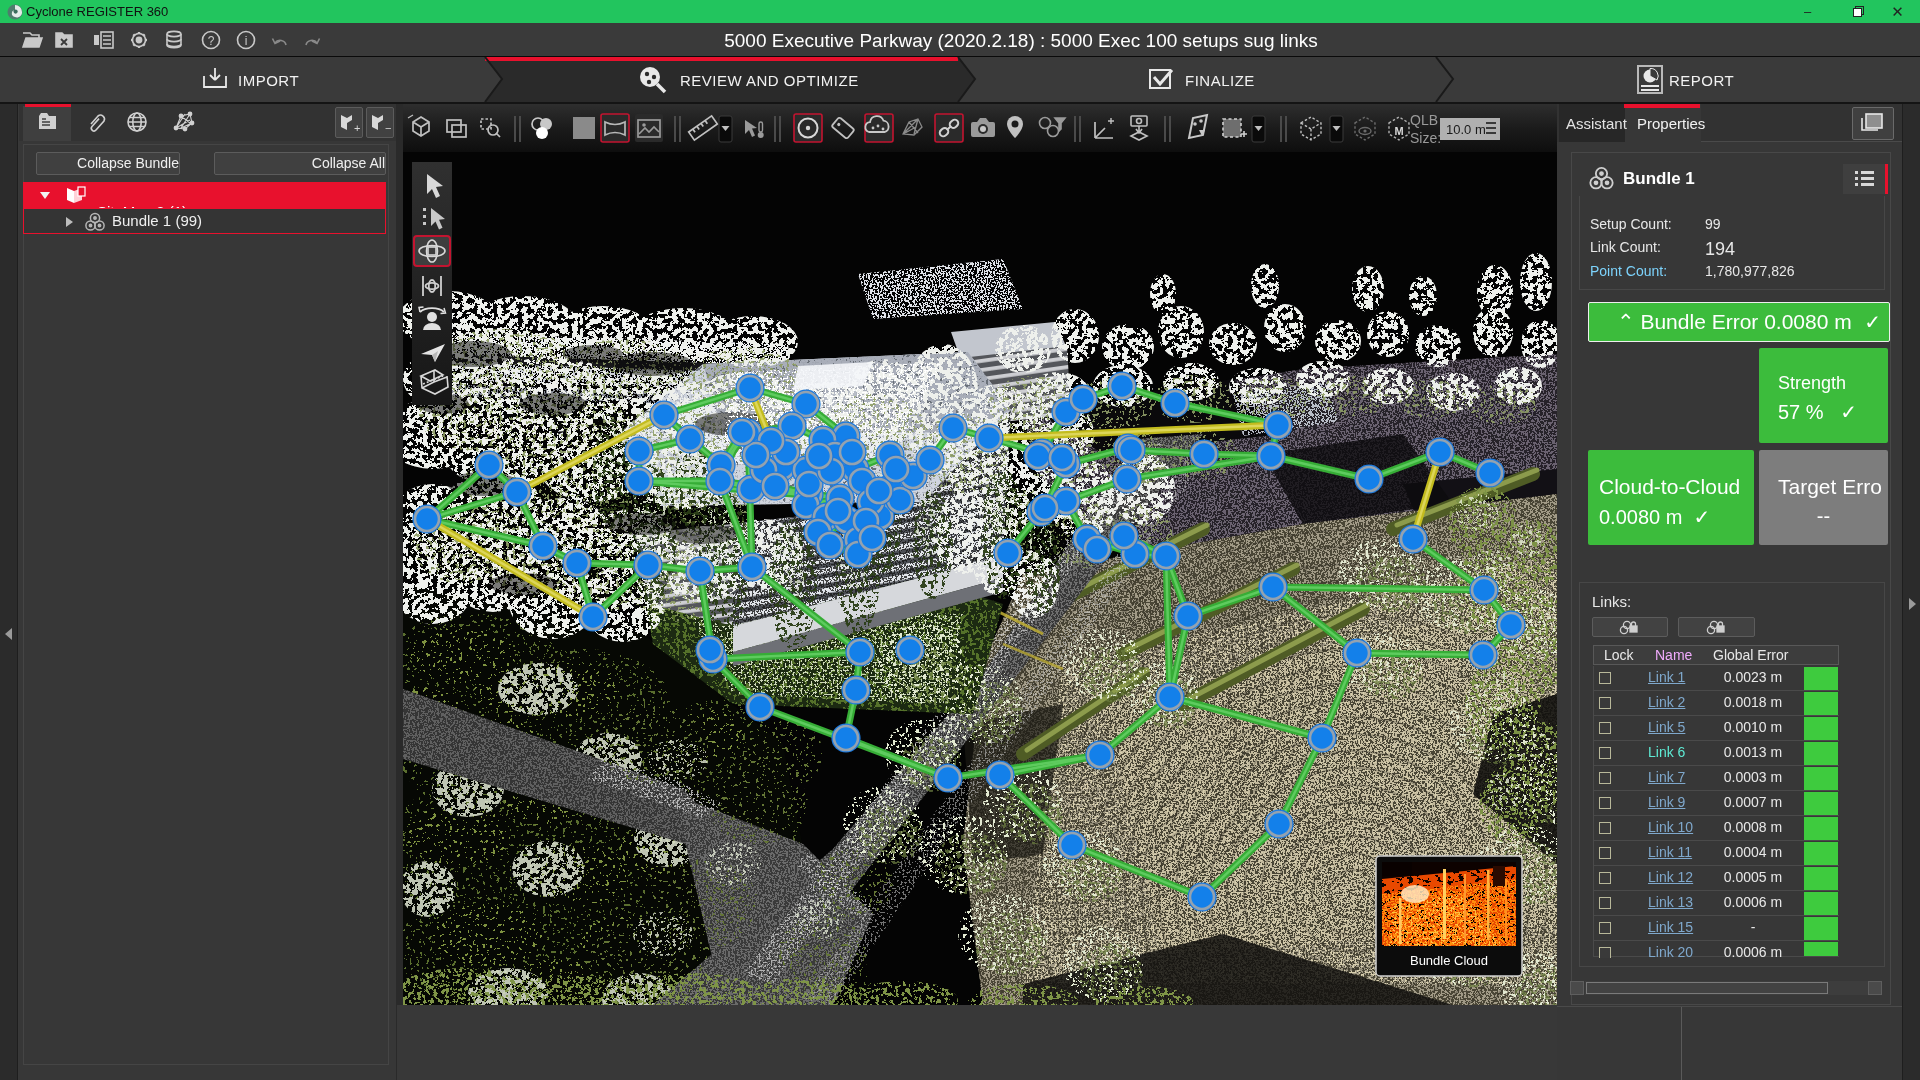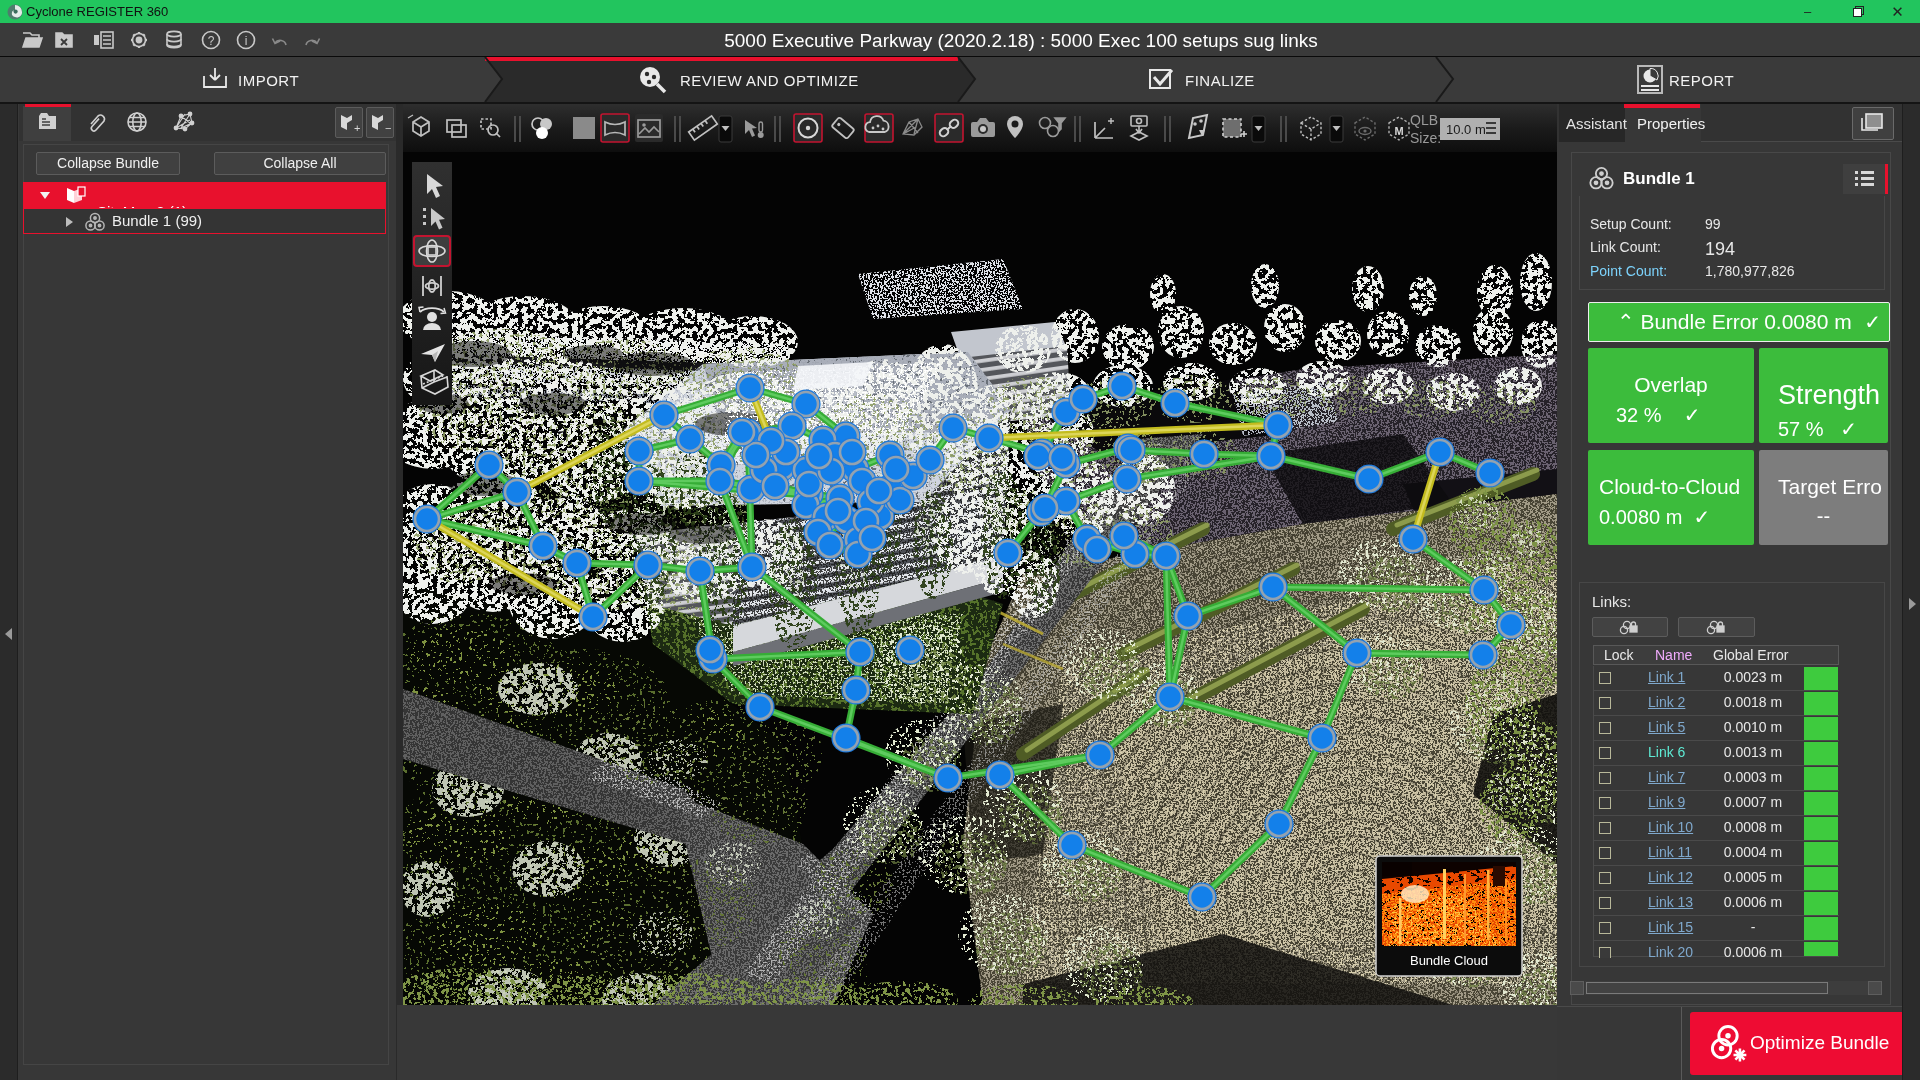--- a/index.html
+++ b/index.html
@@ -22,21 +22,21 @@
 #tabband { left:0; top:57px; width:1920px; height:45px; background:#3a3a3a; }
 #tabband .tabtxt { position:absolute; color:#f2f2f2; font-size:15px; letter-spacing:0.5px; top:15px; }
 #bandline { left:0; top:102px; width:1920px; height:2px; background:#141414; }
 
 
 #lstrip { left:0; top:104px; width:18px; height:976px; background:#2b2b2b; border-right:1px solid #1e1e1e; }
 
 
 #lpanel { left:19px; top:104px; width:377px; height:976px; background:#373737; }
 .lbtn { position:absolute; top:48px; height:23px; background:#404040; border:1px solid #5c5c5c; border-radius:2px;
-  color:#efefef; font-size:14px; text-align:center; line-height:21px; }
+  color:#efefef; font-size:14px; text-align:right; line-height:21px; }
 #treebox { position:absolute; left:4px; top:40px; width:366px; height:921px; border:1px solid #454545; }
 .trow { position:absolute; left:4px; width:363px; height:26px; }
 
 
 #viewport { left:403px; top:104px; width:1154px; height:901px; background:#000; }
 
 
 #rpanel { left:1557px; top:104px; width:345px; height:976px; background:#373737; }
 #rstrip { left:1902px; top:104px; width:18px; height:976px; background:#2b2b2b; border-left:1px solid #1e1e1e; }
 .greenTile { background:#3cbc3c; color:#fff; position:absolute; }
@@ -1511,26 +1511,22 @@
     <span class="abs" style="left:148px;top:112px;font-size:14px;color:#e8e8e8">99</span>
     <span class="abs" style="left:33px;top:135px;font-size:14px;color:#e8e8e8">Link Count:</span>
     <span class="abs" style="left:148px;top:135px;font-size:18px;color:#e8e8e8">194</span>
     <span class="abs" style="left:33px;top:159px;font-size:14px;color:#7dd3fc">Point Count:</span>
     <span class="abs" style="left:148px;top:159px;font-size:14px;color:#e8e8e8">1,780,977,826</span>
 
     <div class="abs" style="left:31px;top:198px;width:302px;height:40px;background:#3cbc3c;border:1px solid #eee;border-radius:2px">
       <span style="position:absolute;left:28px;top:7px;font-size:21px;color:#fff">⌃ Bundle Error 0.0080 m</span>
       <span style="position:absolute;right:8px;top:7px;font-size:20px;color:#fff">✓</span>
     </div>
-    <div class="greenTile" style="left:31px;top:244px;width:166px;height:95px;border-radius:2px">
-      <div style="text-align:center;margin-top:25px;font-size:21px">Overlap</div>
-      <div style="margin-left:28px;margin-top:6px;font-size:20px">32 %&nbsp;&nbsp;&nbsp;&nbsp;✓</div>
-    </div>
     <div class="greenTile" style="left:202px;top:244px;width:129px;height:95px;border-radius:2px">
-      <div style="margin-left:19px;margin-top:32px;font-size:27px">Strength</div>
+      <div style="margin-left:19px;margin-top:25px;font-size:18px">Strength</div>
       <div style="margin-left:19px;margin-top:6px;font-size:20px">57 %&nbsp;&nbsp;&nbsp;✓</div>
     </div>
     <div class="greenTile" style="left:31px;top:346px;width:166px;height:95px;border-radius:2px">
       <div style="margin-left:11px;margin-top:25px;font-size:21px">Cloud-to-Cloud</div>
       <div style="margin-left:11px;margin-top:6px;font-size:20px">0.0080 m&nbsp;&nbsp;✓</div>
     </div>
     <div class="grayTile" style="left:202px;top:346px;width:129px;height:95px;border-radius:2px">
       <div style="margin-left:19px;margin-top:25px;font-size:21px">Target Erro</div>
       <div style="text-align:center;margin-top:6px;font-size:20px">--</div>
     </div>
@@ -1619,31 +1615,19 @@
       <div style="position:absolute;left:211px;top:297px;width:34px;height:14px;background:#3ecb3e"></div>
     </div>
 
     <div class="abs" style="left:13px;top:877px;width:14px;height:14px;background:#4a4a4a;border:1px solid #5e5e5e"></div>
     <div class="abs" style="left:311px;top:877px;width:14px;height:14px;background:#4a4a4a;border:1px solid #5e5e5e"></div>
     <div class="abs" style="left:28px;top:877px;width:283px;height:14px;background:#3d3d3d"></div>
     <div class="abs" style="left:29px;top:878px;width:242px;height:12px;background:#424242;border:1px solid #7a7a7a"></div>
 
     <div class="abs" style="left:0px;top:902px;width:345px;height:1px;background:#4a4a4a"></div>
     <div class="abs" style="left:124px;top:903px;width:1px;height:73px;background:#5a5a5a"></div>
-    <div class="abs" style="left:133px;top:908px;width:216px;height:63px;background:#ee0c33;border-radius:3px">
-      <svg style="position:absolute;left:16px;top:10px" width="44" height="44" viewBox="0 0 48 48">
-        <circle cx="24" cy="15" r="10" fill="none" stroke="#fff" stroke-width="3.2"></circle>
-        <circle cx="17" cy="29" r="10" fill="none" stroke="#fff" stroke-width="3.2"></circle>
-        <circle cx="24" cy="15" r="3" fill="#fff"></circle>
-        <circle cx="17" cy="29" r="3" fill="#fff"></circle>
-        <g stroke="#fff" stroke-width="2.8">
-            <path d="M37 29 v14 M30 36 h14 M32 31 l10 10 M42 31 l-10 10"></path>
-          </g>
-      </svg>
-      <span style="position:absolute;left:60px;top:20px;font-size:19px;color:#fff;white-space:nowrap">Optimize Bundle</span>
-    </div>
   </div>
   <div class="abs" id="rstrip">
     <svg class="abs" style="left:2px;top:492px" width="14" height="16" viewBox="0 0 14 16">
         <path d="M4 2 L11 8 L4 14 Z" fill="#9a9a9a"></path>
       </svg>
   </div>
 </div>
 
 </body></html>

